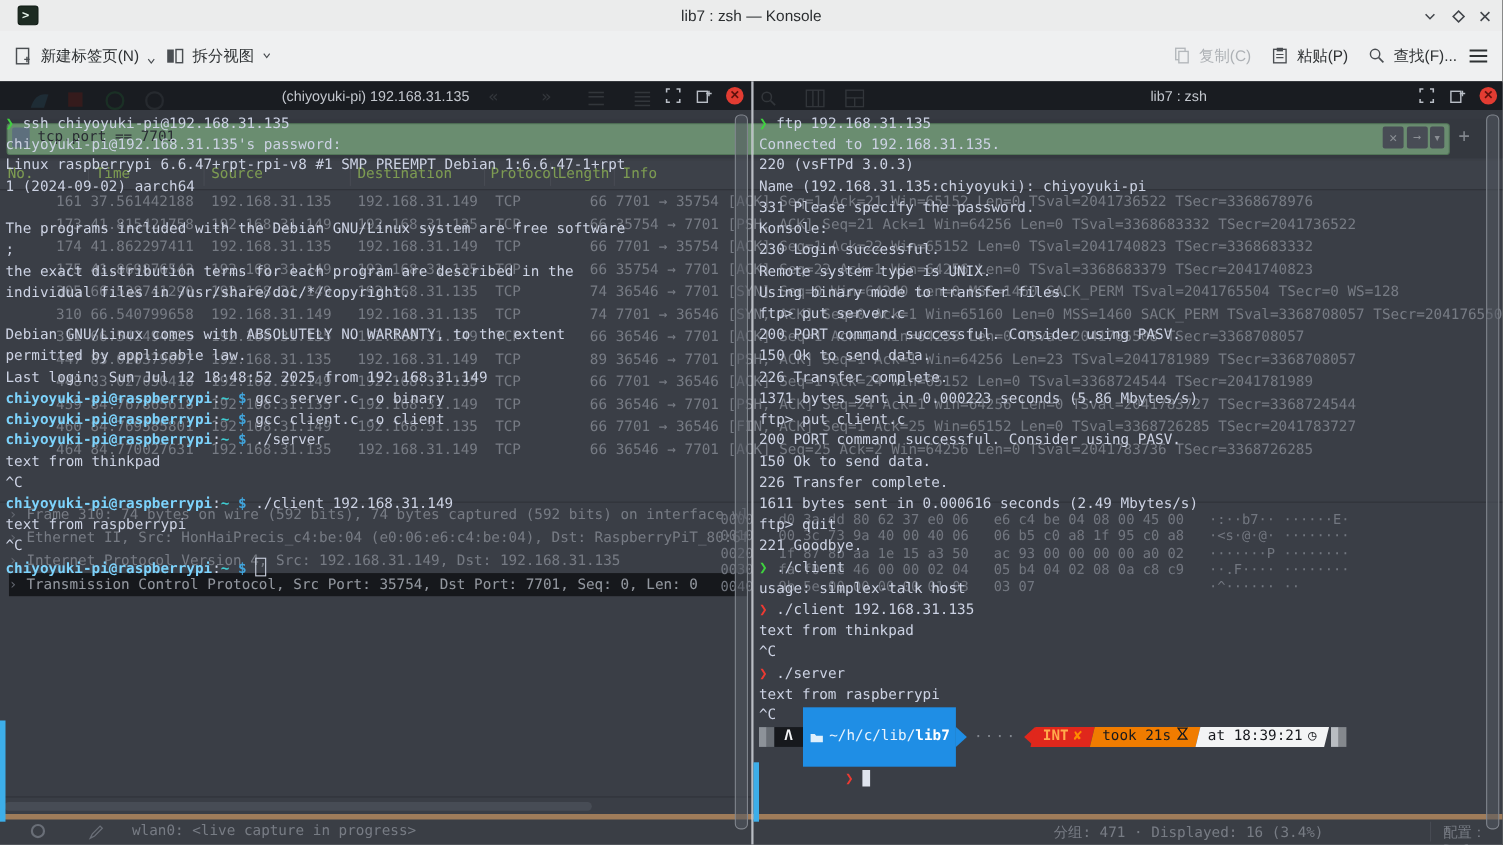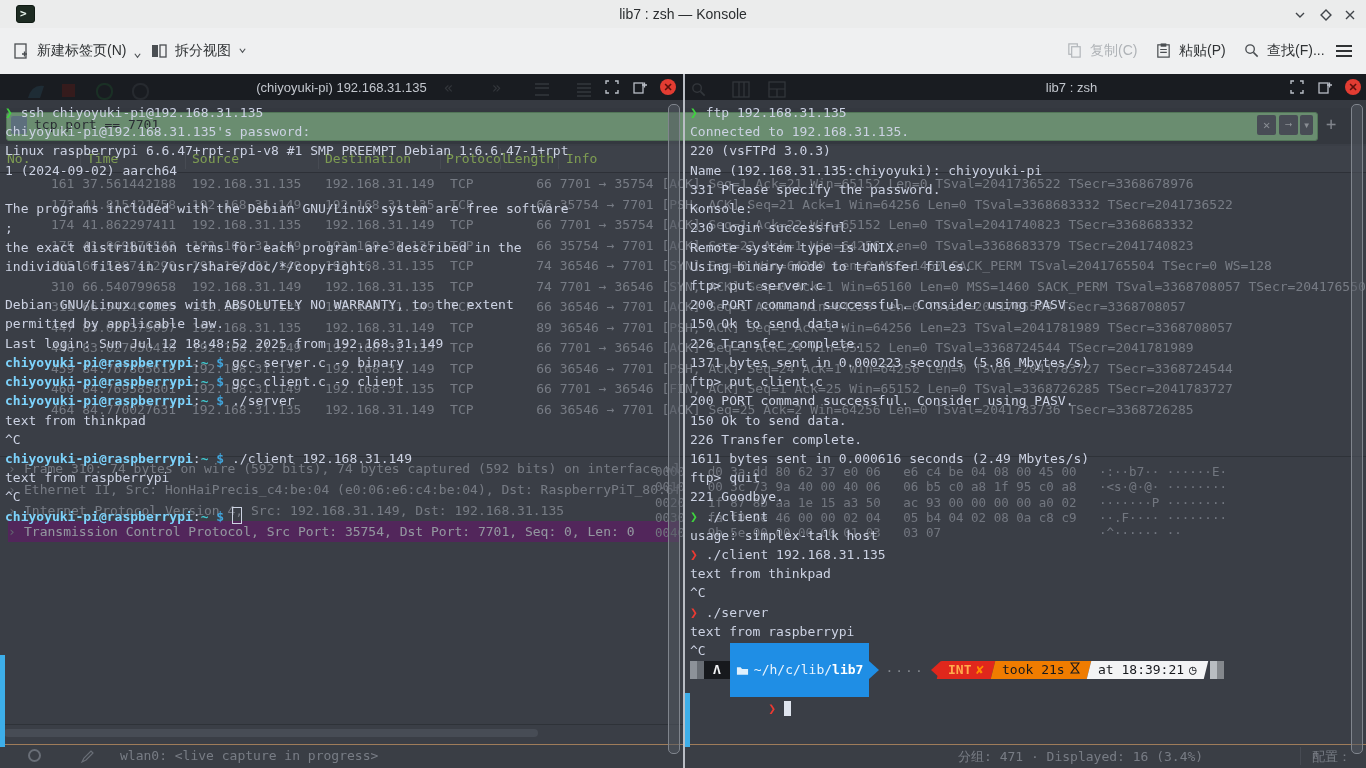--- a/index.html
+++ b/index.html
@@ -32,25 +32,25 @@
   .ws-fbtn{position:absolute;top:41px;width:19px;height:20px;background:#5d616a;border-radius:2px;color:#d6dade;
            font-size:12px;text-align:center;line-height:20px;}
   .ws-colhead{position:absolute;left:0;right:0;top:72px;height:26px;background:#494c53;border-bottom:1px solid #2b2d32;}
   .ws-colname{position:absolute;top:5px;font-size:13px;color:#bef264;}
   .ws-colsep{position:absolute;top:2px;width:1px;height:21px;background:#5b5e66;}
   .ws-list{position:absolute;left:4px;right:0;top:100px;font-size:13px;white-space:pre;}
   .ws-row{height:20.5px;line-height:20.5px;}
   .ws-details{position:absolute;left:8px;top:384px;width:672px;height:92px;overflow:hidden;font-size:13px;white-space:pre;}
   .ws-drow{height:21px;line-height:21px;}
   .ws-drow .tw{color:#8d929c;display:inline-block;width:16px;}
-  .ws-drow.sel{background:#701a75;color:#e6ebf2;}
+  .ws-drow.sel{background:#000000;color:#e6ebf2;}
   .ws-hex{position:absolute;left:655px;top:390px;font-size:12.5px;white-space:pre;color:#a9aeb8;}
   .ws-hexrow{height:15.3px;line-height:15.3px;}
   .ws-hscroll{position:absolute;left:4px;top:655px;width:534px;height:8px;border-radius:4px;background:#5c6169;}
-  .ws-status{position:absolute;left:0;right:0;bottom:0;height:23px;background:#43464c;border-top:1px solid #fdba74;
+  .ws-status{position:absolute;left:0;right:0;bottom:0;height:23px;background:#43464c;border-top:5px solid #fdba74;
              font-size:13px;color:#b4b9c1;}
   .ws-hairline{position:absolute;left:0;right:0;height:1px;background:#2e3135;}
   .ghost-ico{position:absolute;opacity:.95;}
 
   
   .pane{position:absolute;top:0;bottom:0;z-index:1;}
   .pane-header{position:absolute;left:0;right:0;top:0;height:26px;background:rgba(13,15,20,0.72);
                display:flex;align-items:center;justify-content:center;font-size:13px;color:#c3c7ce;}
   .pane-hbtn{position:absolute;top:5px;width:16px;height:16px;}
   .pane-close{position:absolute;top:5px;width:16px;height:16px;border-radius:8px;background:#e23c32;color:#5d100c;

